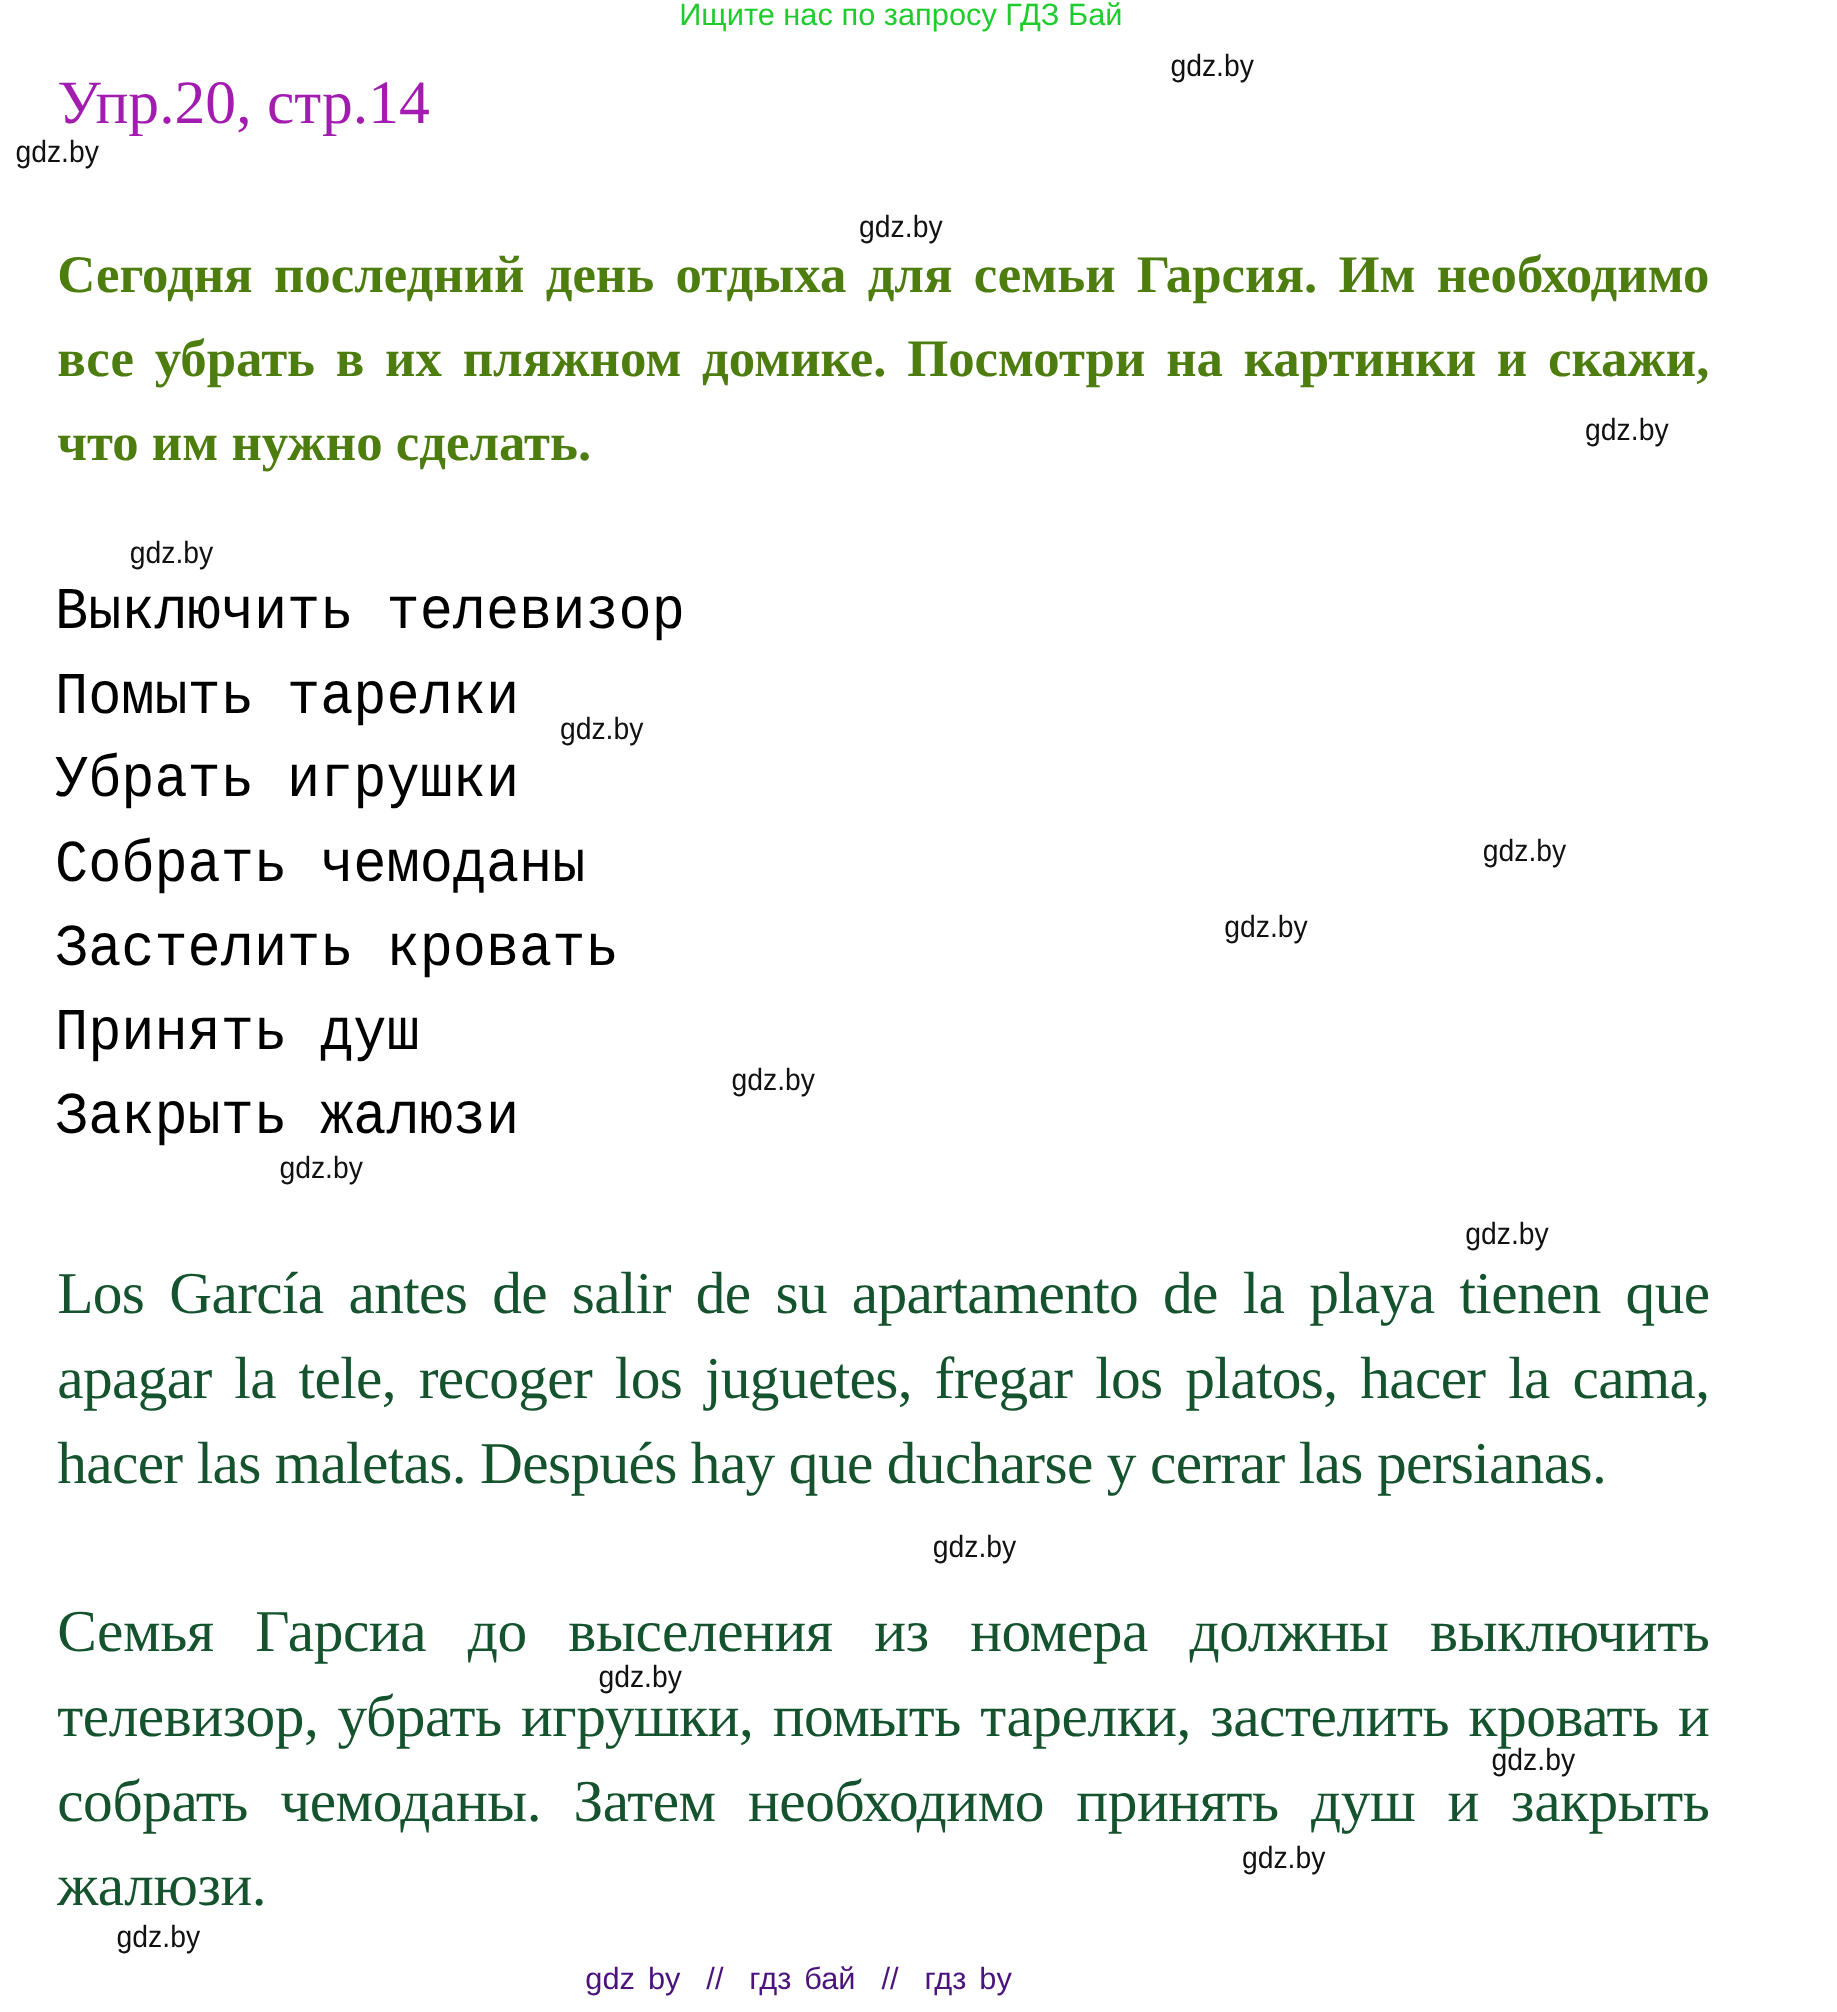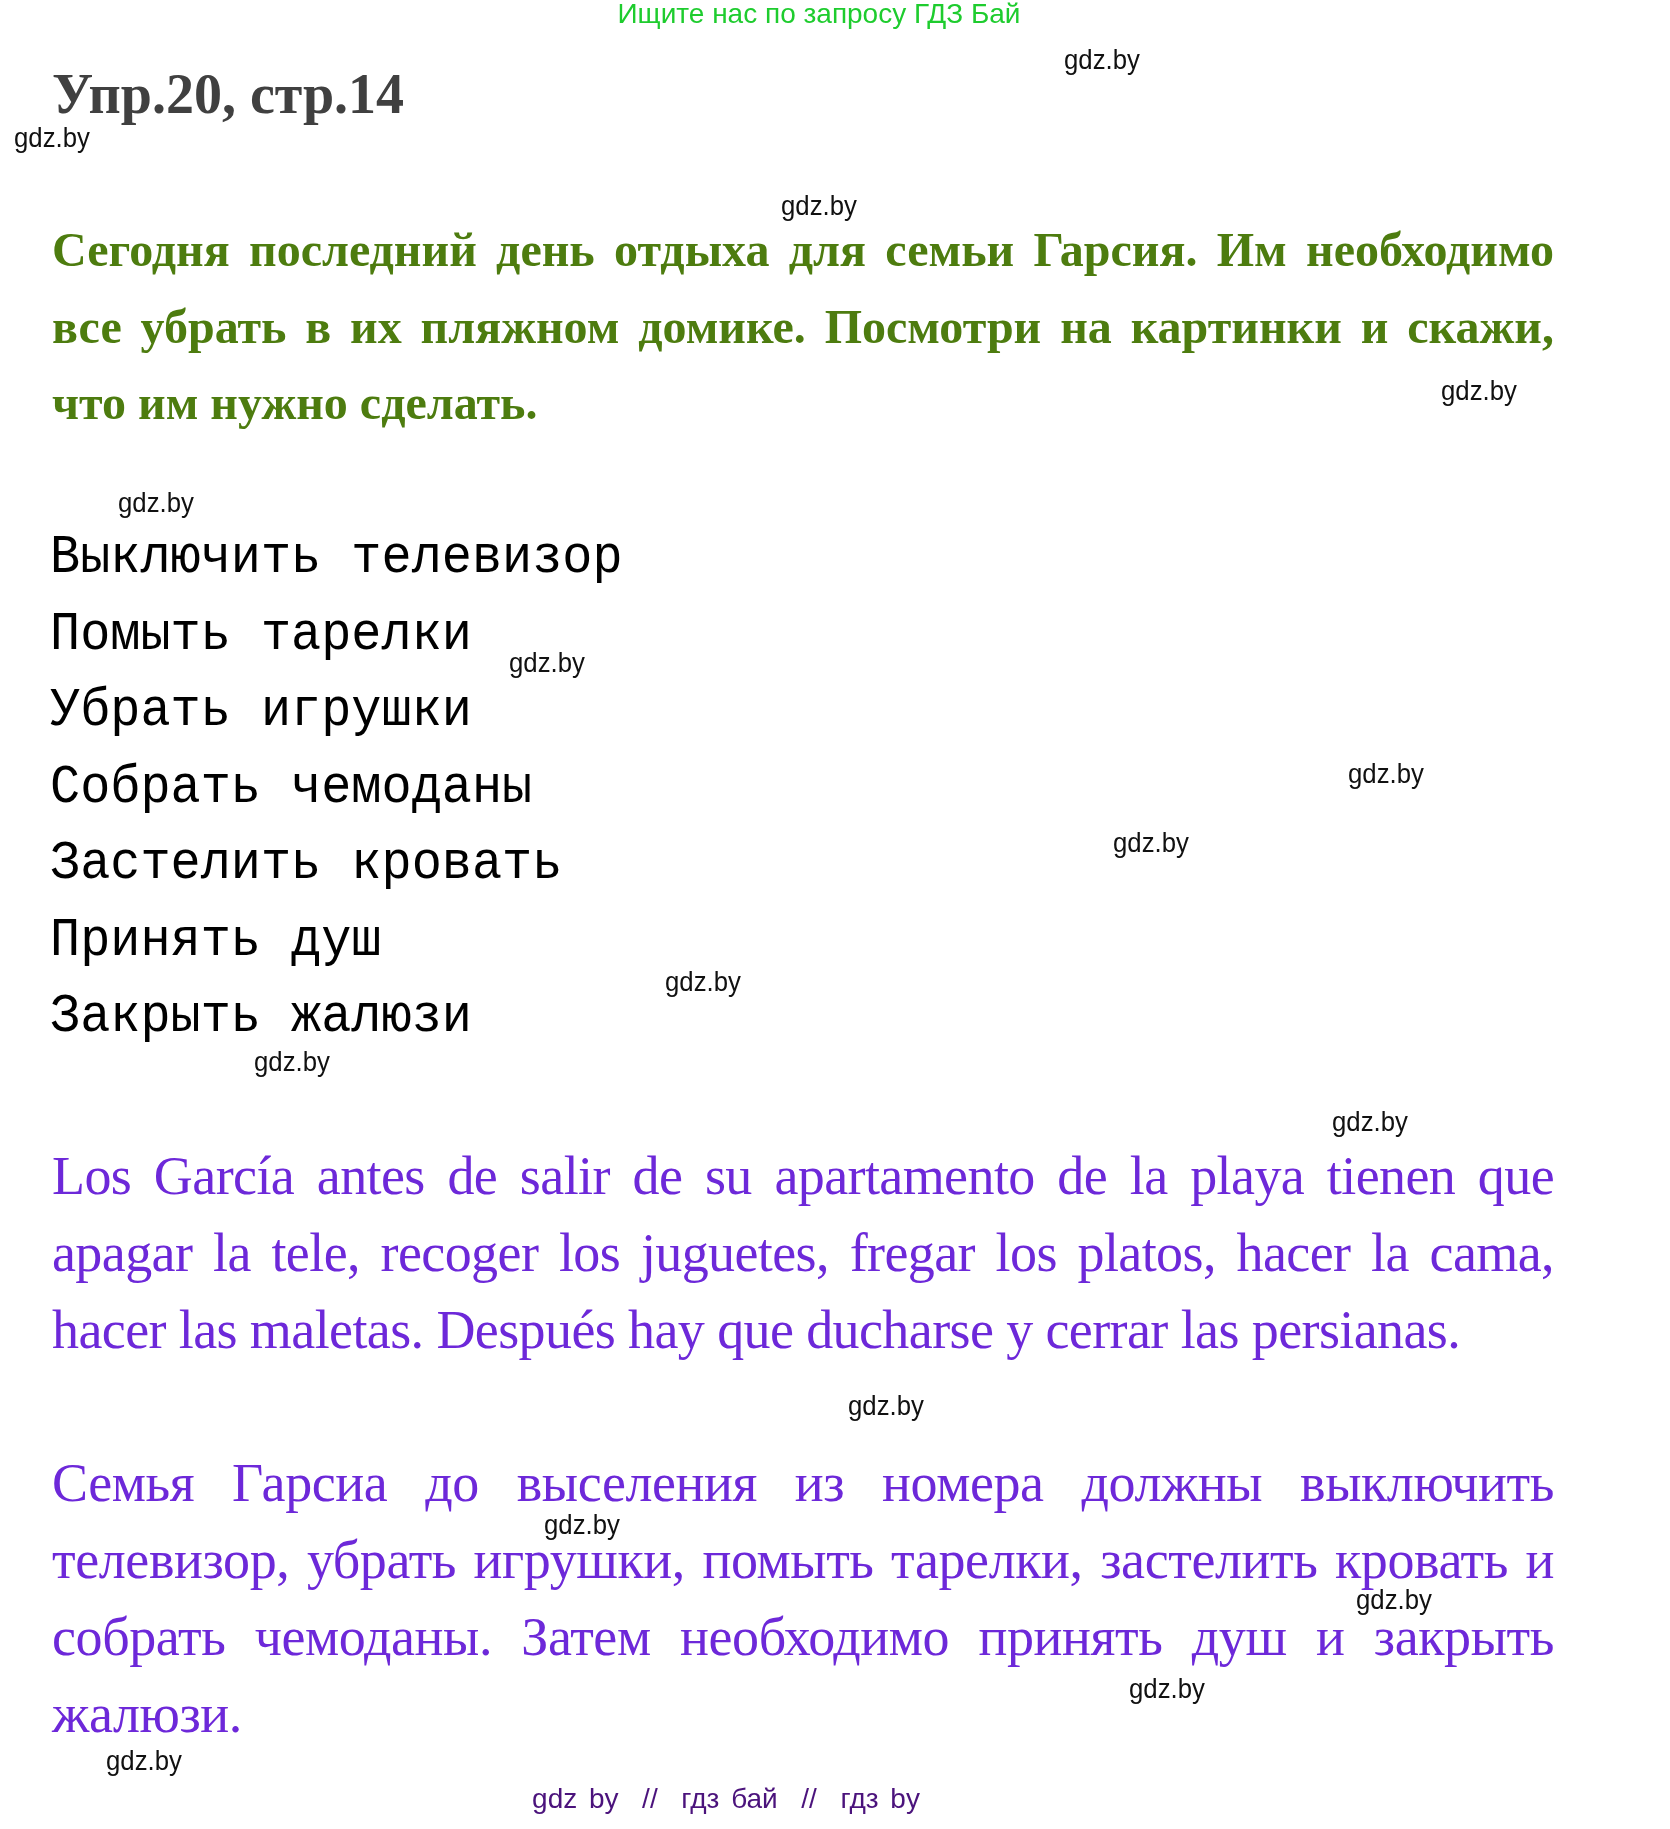--- a/index.html
+++ b/index.html
@@ -7,38 +7,38 @@
   .abs { position: absolute; white-space: nowrap; }
   .banner {
     left: 0; width: 1670px; text-align: center; top: -2px;
     font-family: "Liberation Sans", "DejaVu Sans", sans-serif;
     font-size: 28px; color: #1ecc2e; padding-left: 0;
   }
   .banner span { position: relative; left: -16px; }
   .title {
     left: 52px; top: 62px;
     font-family: "Liberation Serif", "DejaVu Serif", serif;
-    font-weight: bold; font-size: 56px; color: #404040;
+    font-weight: normal; font-size: 56px; color: #a21caf;
   }
   .task {
     position: absolute; left: 52px; top: 212px; width: 1502px;
     font-family: "Liberation Serif", "DejaVu Serif", serif;
     font-weight: bold; font-size: 48px; line-height: 76.5px; color: #4d7c0f;
     text-align: justify; text-align-last: left;
   }
   .list {
     position: absolute; left: 50px; top: 520px; margin: 0; padding: 0; list-style: none;
     font-family: Liberation Mono, monospace;
     font-size: 54px; line-height: 76.5px; color: #000000;
   }
   .list li { margin: 0; padding: 0; transform: scaleX(0.93); transform-origin: left center; }
   .para {
     position: absolute; left: 52px; width: 1502px;
     font-family: "Liberation Serif", "DejaVu Serif", serif;
-    font-size: 54px; line-height: 77px; color: #6d28d9;
+    font-size: 54px; line-height: 77px; color: #14532d;
     text-align: justify; text-align-last: left;
   }
   .para.es { top: 1138px; letter-spacing: -0.6px; }
   .para.ru { top: 1445px; letter-spacing: -0.4px; }
   .wm {
     position: absolute;
     font-family: "Liberation Sans", "DejaVu Sans", sans-serif;
     font-size: 28px; color: #111; white-space: nowrap;
     transform: scaleX(0.92); transform-origin: left top;
   }

